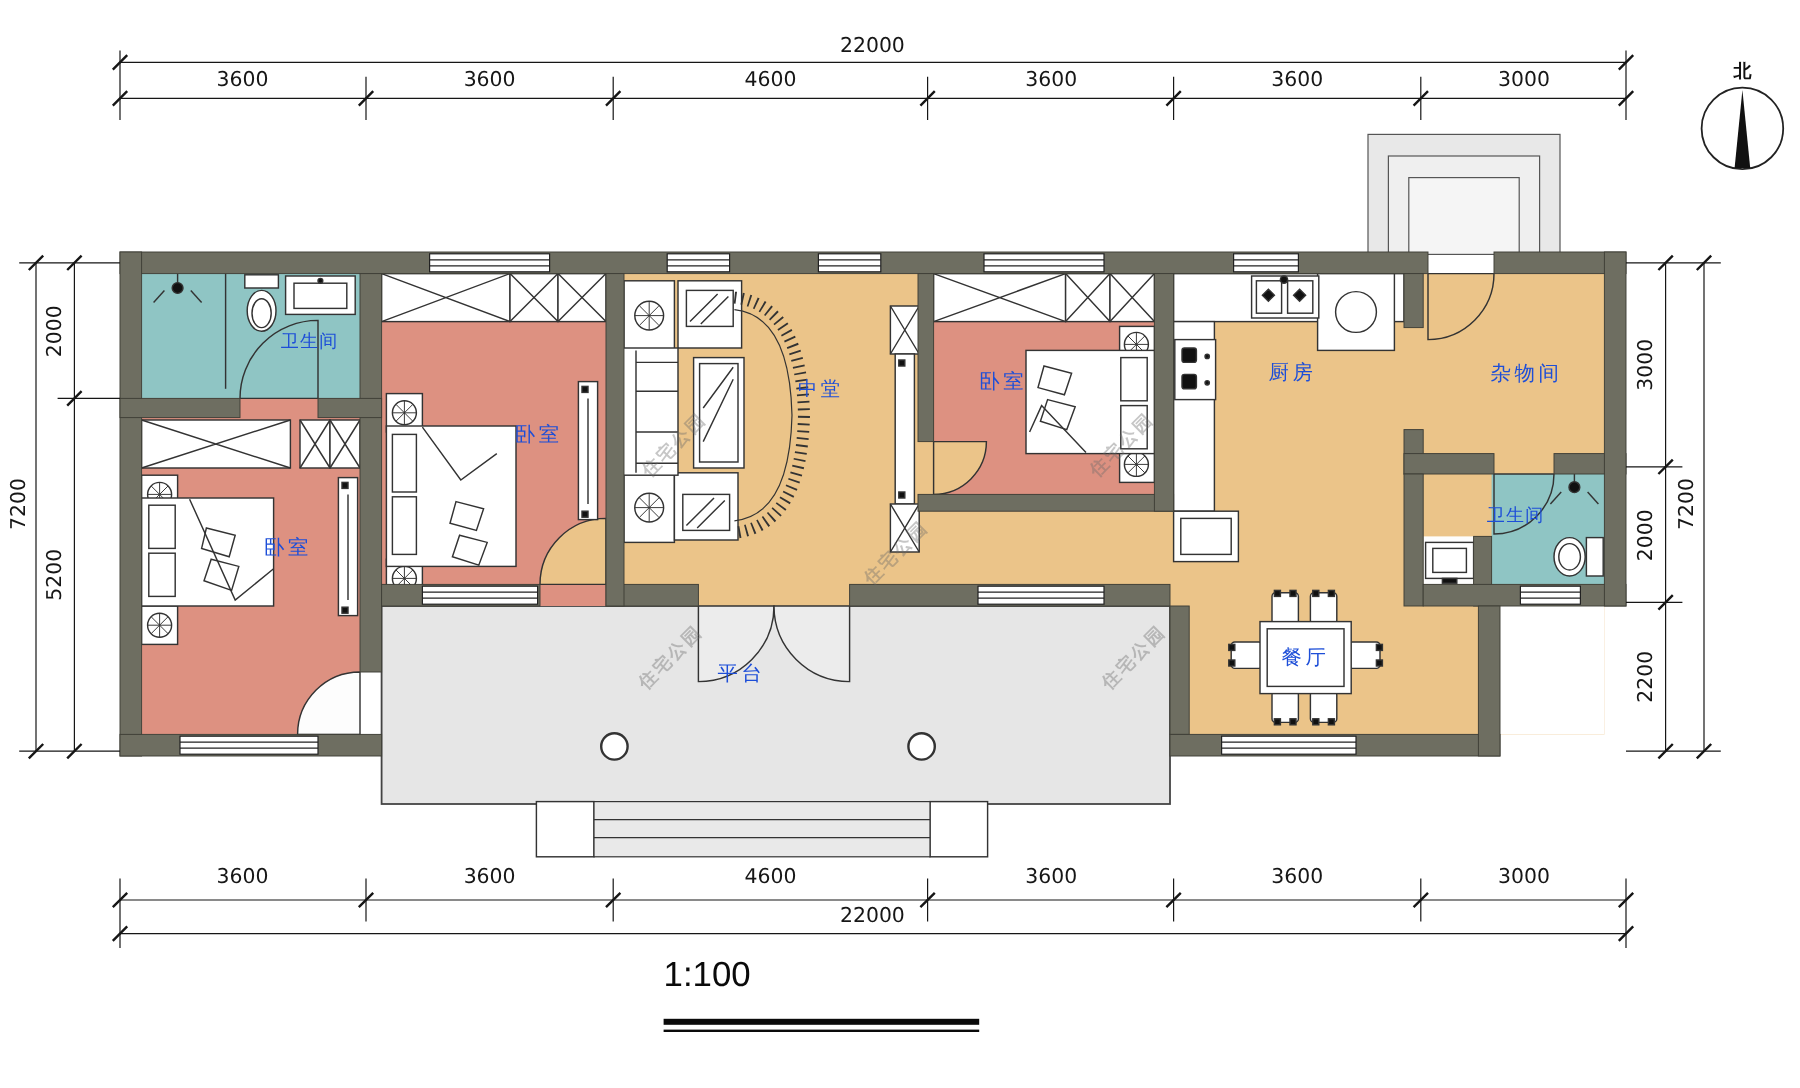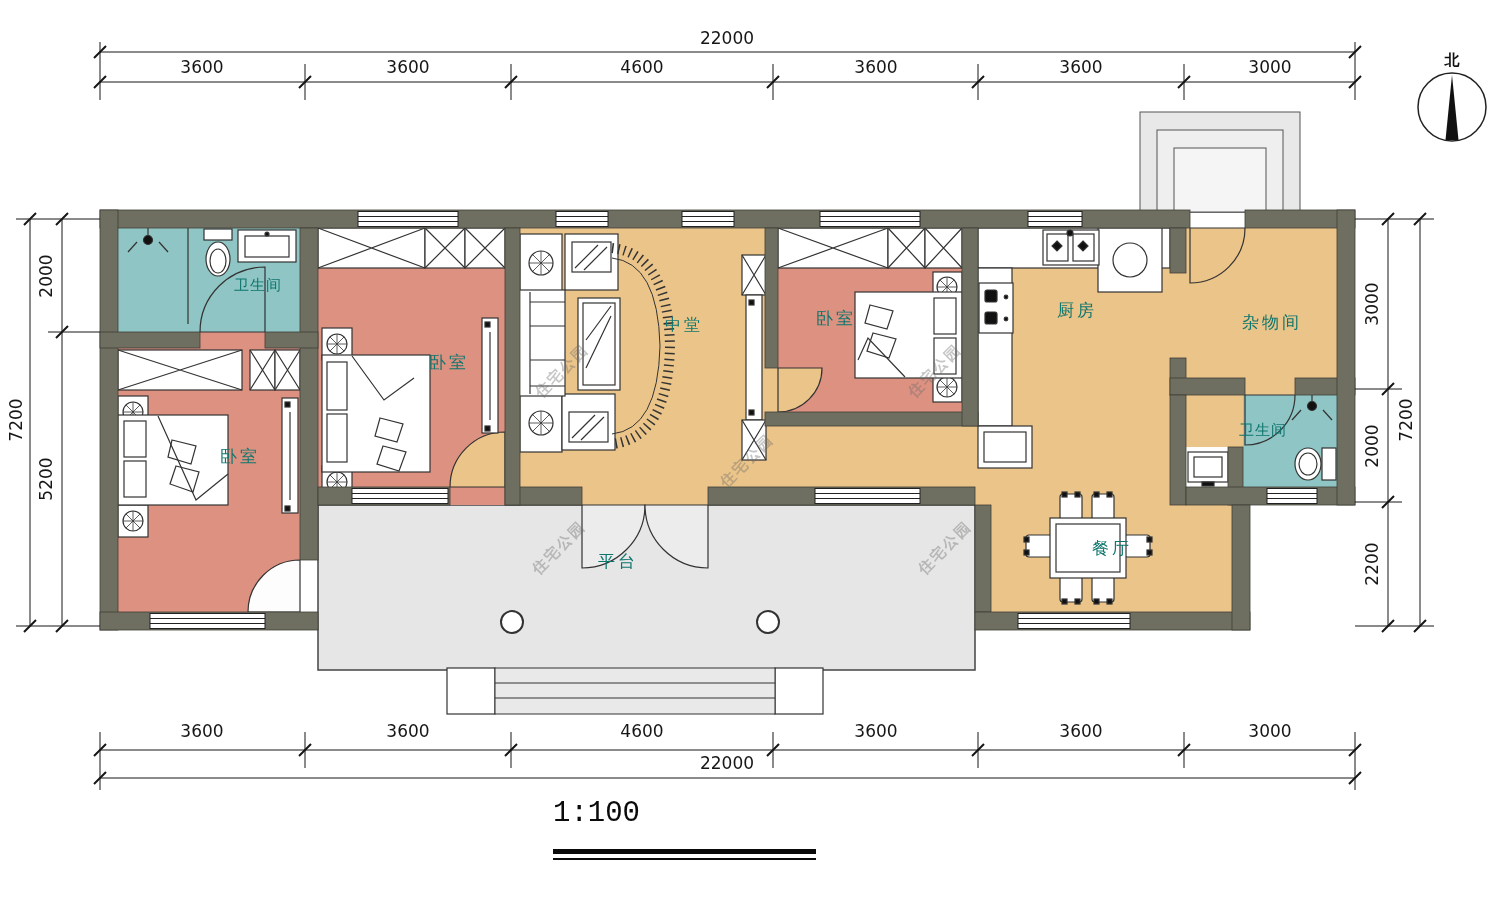--- a/index.html
+++ b/index.html
@@ -1,34 +1,34 @@
 <!DOCTYPE html>
 <html><head>
 <meta charset="utf-8">
 <style>
   html,body{margin:0;padding:0;background:#fff;}
   .stage{position:relative;width:1500px;height:907px;background:#fff;overflow:hidden;
          font-family:"DejaVu Sans",sans-serif;}
   .stage svg{position:absolute;left:0;top:0;z-index:1;}
-  .lbl{position:absolute;transform:translate(-50%,-50%);color:#0f766e;font-size:17px;
+  .lbl{position:absolute;transform:translate(-50%,-50%);color:#1d4ed8;font-size:17px;
        letter-spacing:3px;white-space:nowrap;z-index:5;text-align:center;}
   .lbl.big{font-size:16px;}
   .lbl.sm{font-size:15px;letter-spacing:1px;}
   .dim{position:absolute;transform:translate(-50%,-50%);font-size:17px;color:#161616;
        white-space:nowrap;z-index:5;}
   .dimv{position:absolute;transform:translate(-50%,-50%) rotate(-90deg);font-size:17px;
         color:#161616;white-space:nowrap;z-index:5;}
   .wm{position:absolute;transform:translate(-50%,-50%) rotate(-45deg);font-size:15px;
       font-weight:bold;letter-spacing:2px;color:rgba(105,105,105,0.38);white-space:nowrap;z-index:6;}
   .north{position:absolute;transform:translate(-50%,-50%);font-size:15px;font-weight:bold;
          color:#111;z-index:5;}
   .title-wrap{position:absolute;left:553px;top:797px;display:flex;align-items:baseline;
               gap:18px;z-index:5;}
   .title-cn{font-size:39px;color:#0a0a0a;letter-spacing:5px;font-family:"DejaVu Serif",serif;}
-  .title-scale{font-size:29px;color:#0a0a0a;font-family:Liberation Mono, monospace;}
+  .title-scale{font-size:29px;color:#0a0a0a;font-family:Liberation Sans, sans-serif;}
   .rule{position:absolute;background:#0a0a0a;z-index:5;}
 </style>
 </head>
 <body>
 
 <div class="stage">
 
 <svg width="1500" height="907" viewBox="0 0 1500 907">
 
   <g stroke="#555" stroke-width="1">
@@ -376,23 +376,23 @@
     <polygon points="1452,75 1445.5,140 1458.5,140" fill="#111"></polygon>
   </g>
 </svg>
 
 <div class="lbl sm" style="left:258px;top:285px">卫生间</div>
 <div class="lbl" style="left:240px;top:456px">卧室</div>
 <div class="lbl" style="left:449px;top:362px">卧室</div>
 <div class="lbl big" style="left:684px;top:325px">中堂</div>
 <div class="lbl" style="left:836px;top:318px">卧室</div>
 <div class="lbl" style="left:1077px;top:310px">厨房</div>
-<div class="lbl" style="left:1272px;top:322px">杂物间</div>
+<div class="lbl" style="left:1272px;top:311px">杂物间</div>
 <div class="lbl sm" style="left:1263px;top:430px">卫生间</div>
-<div class="lbl" style="left:1112px;top:548px">餐厅</div>
+<div class="lbl" style="left:1088px;top:548px">餐厅</div>
 <div class="lbl" style="left:618px;top:561px">平台</div>
 
 <div class="wm" style="left:562px;top:371px">住宅公园</div>
 <div class="wm" style="left:747px;top:461px">住宅公园</div>
 <div class="wm" style="left:935px;top:371px">住宅公园</div>
 <div class="wm" style="left:559px;top:548px">住宅公园</div>
 <div class="wm" style="left:945px;top:548px">住宅公园</div>
 
 <div class="dim" style="left:727px;top:38px">22000</div>
 <div class="dim" style="left:202px;top:67px">3600</div>

